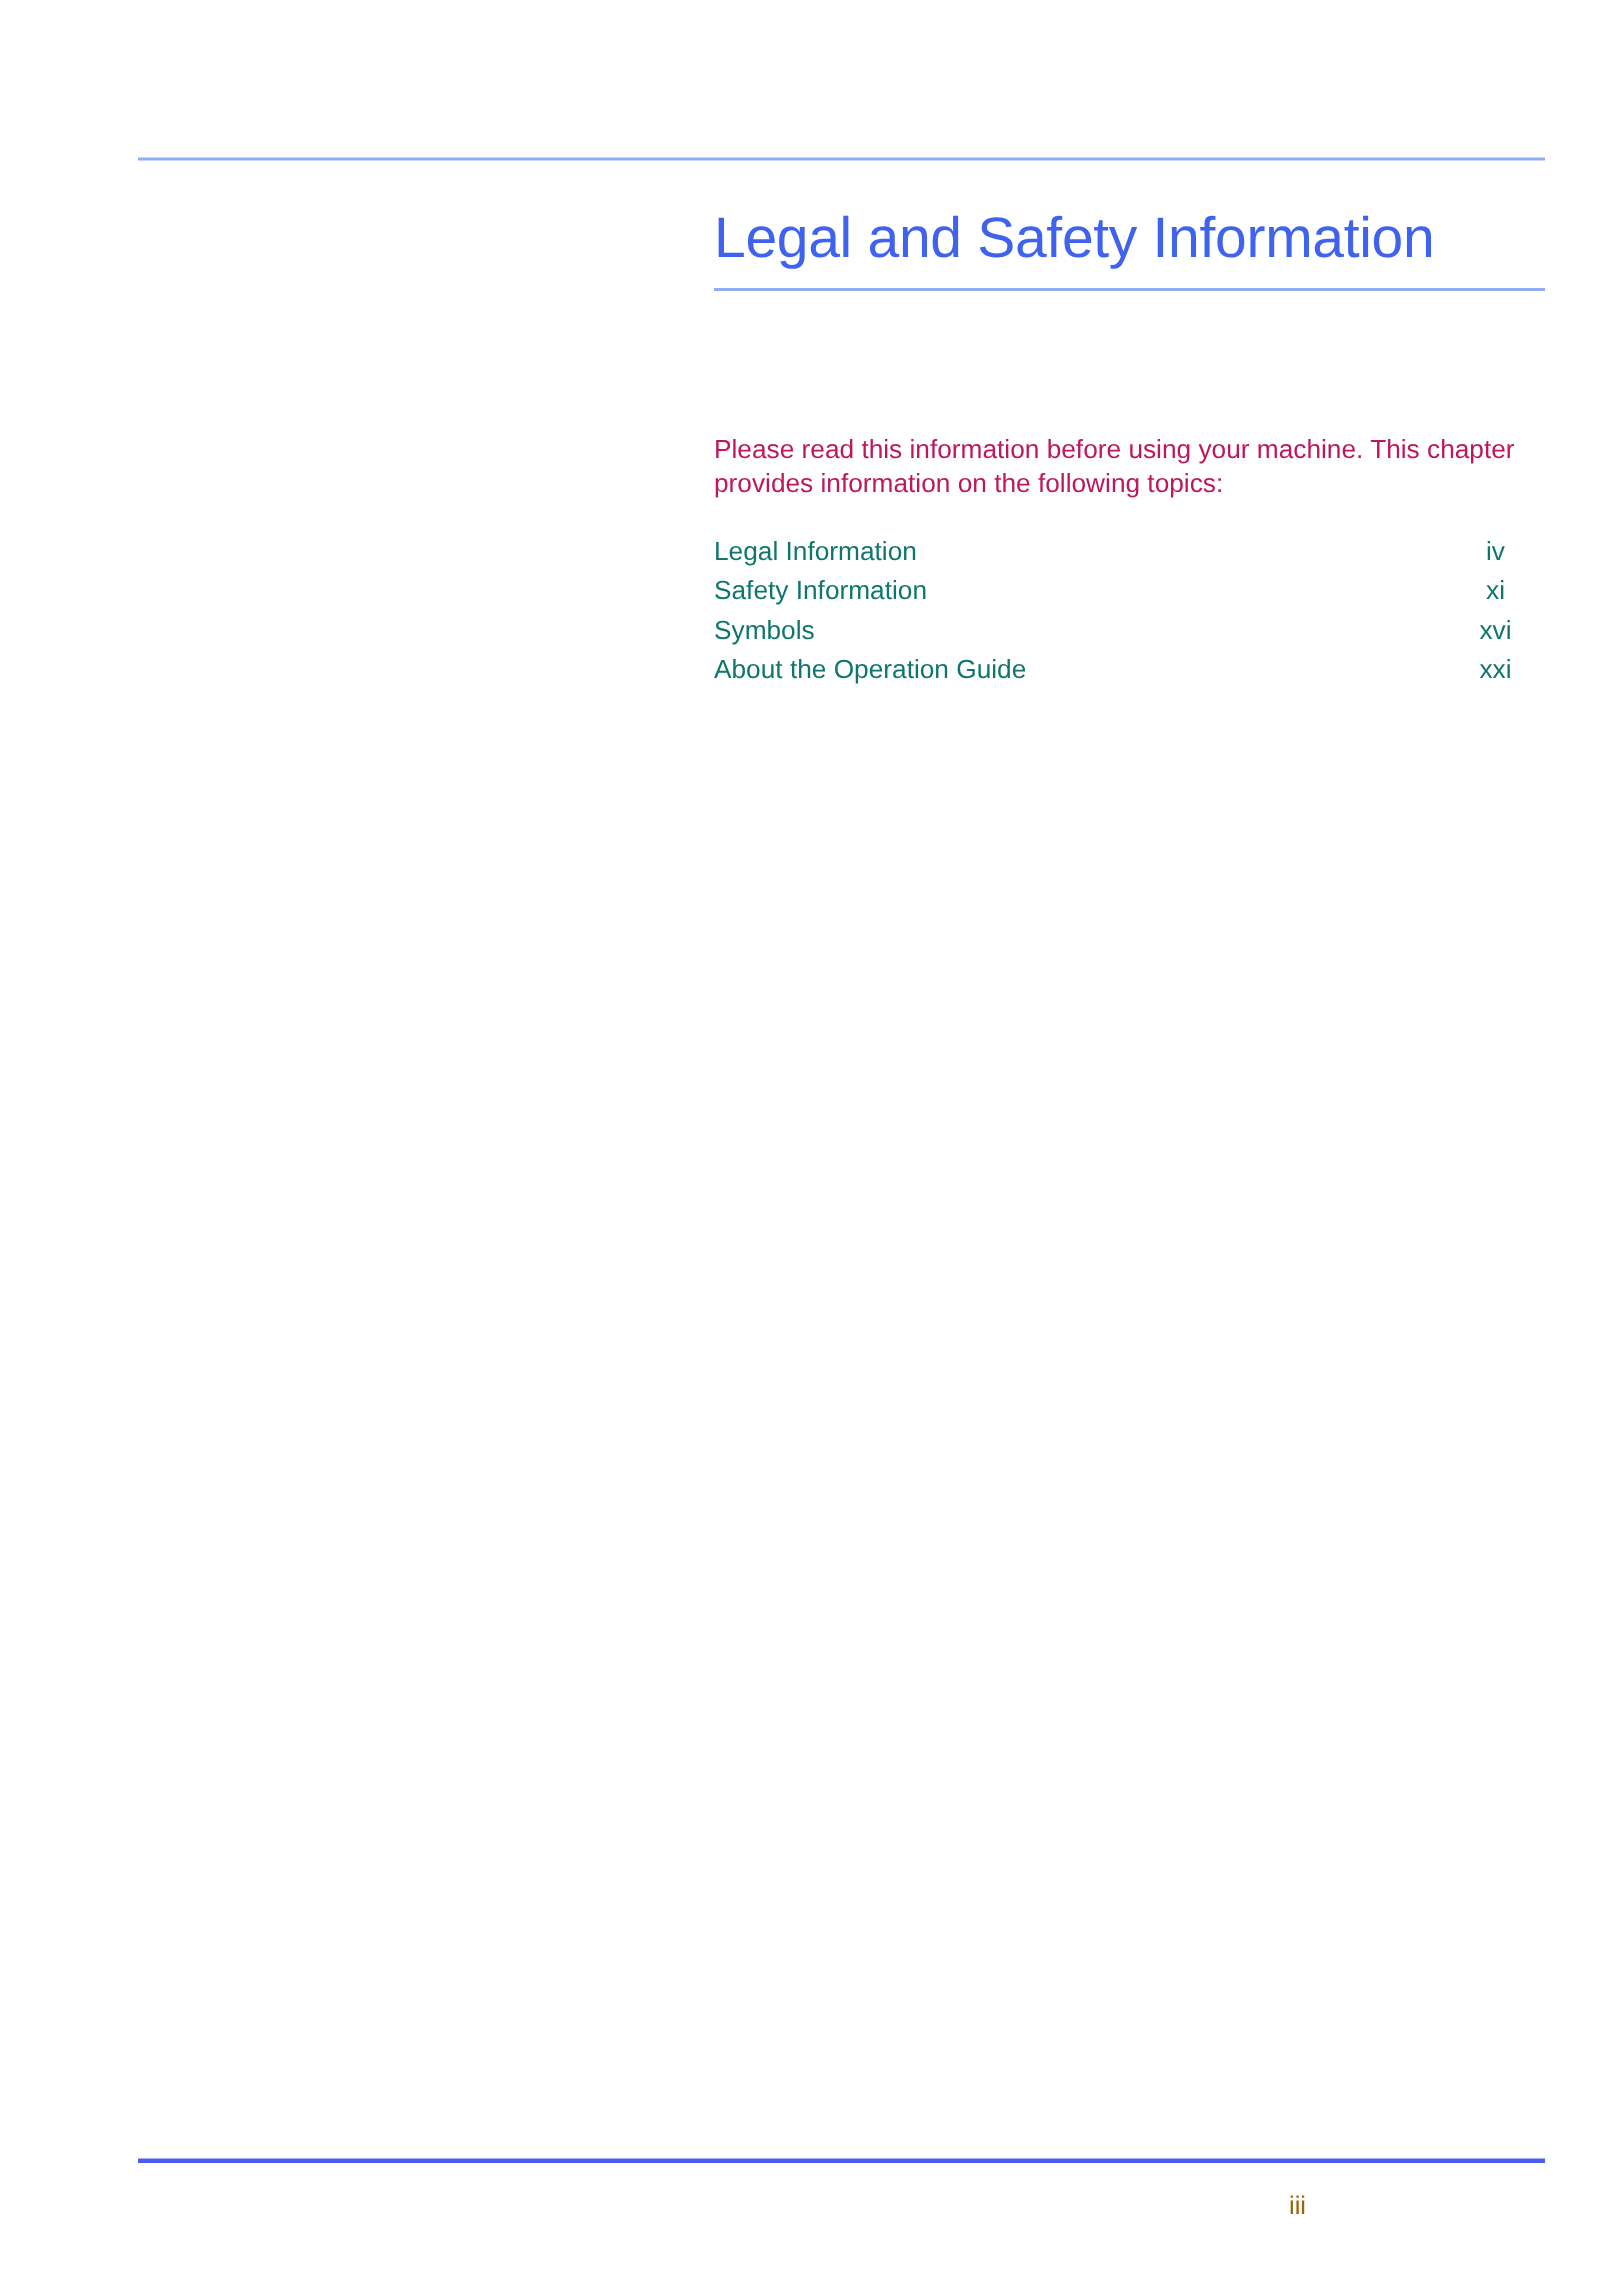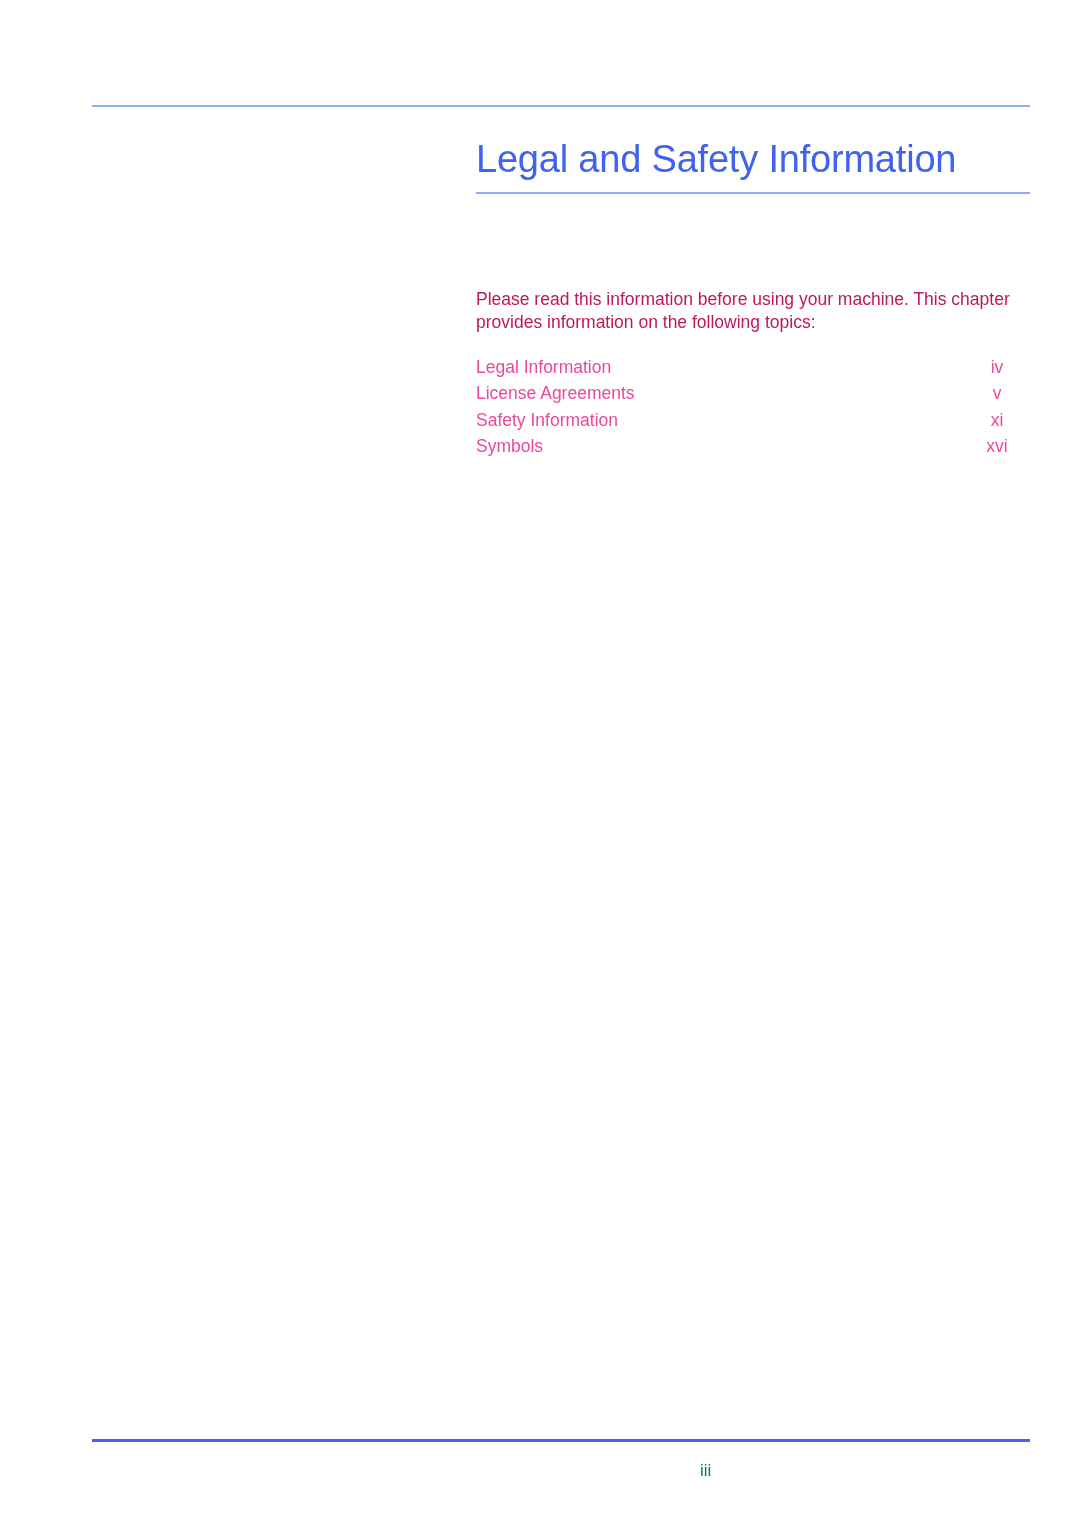--- a/index.html
+++ b/index.html
@@ -70,21 +70,21 @@
     position: absolute;
     left: 476px;
     top: 354px;
     width: 556px;
   }
 
   .toc-row {
     display: flex;
     align-items: flex-end;
     height: 26.4px;
-    color: #ec4899;
+    color: #0f766e;
     font-size: 17.5px;
     line-height: 26.4px;
   }
 
   .toc-label {
     flex: 0 0 auto;
     white-space: nowrap;
   }
 
   .toc-spacer {
@@ -105,24 +105,24 @@
     width: 938px;
     height: 3px;
     background: #4a5ef2;
   }
 
   .footer-page {
     position: absolute;
     left: 700px;
     top: 1461px;
     width: 330px;
-    text-align: left;
+    text-align: center;
     font-size: 17px;
     line-height: 20px;
-    color: #0f766e;
+    color: #a16207;
   }
 </style>
 </head>
 <body>
 
 <div class="page">
 
   <div class="header-rule"></div>
 
   <div class="title-block">
@@ -133,40 +133,40 @@
   <p class="intro">Please read this information before using your machine. This chapter provides information on the following topics:</p>
 
   <div class="toc">
 
     <div class="toc-row">
       <span class="toc-label">Legal Information</span>
       <span class="toc-spacer"></span>
       <span class="toc-page">iv</span>
     </div>
 
-    <div class="toc-row">
-      <span class="toc-label">License Agreements</span>
-      <span class="toc-spacer"></span>
-      <span class="toc-page">v</span>
-    </div>
 
     <div class="toc-row">
       <span class="toc-label">Safety Information</span>
       <span class="toc-spacer"></span>
       <span class="toc-page">xi</span>
     </div>
 
     <div class="toc-row">
       <span class="toc-label">Symbols</span>
       <span class="toc-spacer"></span>
       <span class="toc-page">xvi</span>
     </div>
 
 
 
+    <div class="toc-row">
+      <span class="toc-label">About the Operation Guide</span>
+      <span class="toc-spacer"></span>
+      <span class="toc-page">xxi</span>
+    </div>
 
 
   </div>
 
   <div class="footer-rule"></div>
 
   <div class="footer-page">iii</div>
 
 </div>
 

